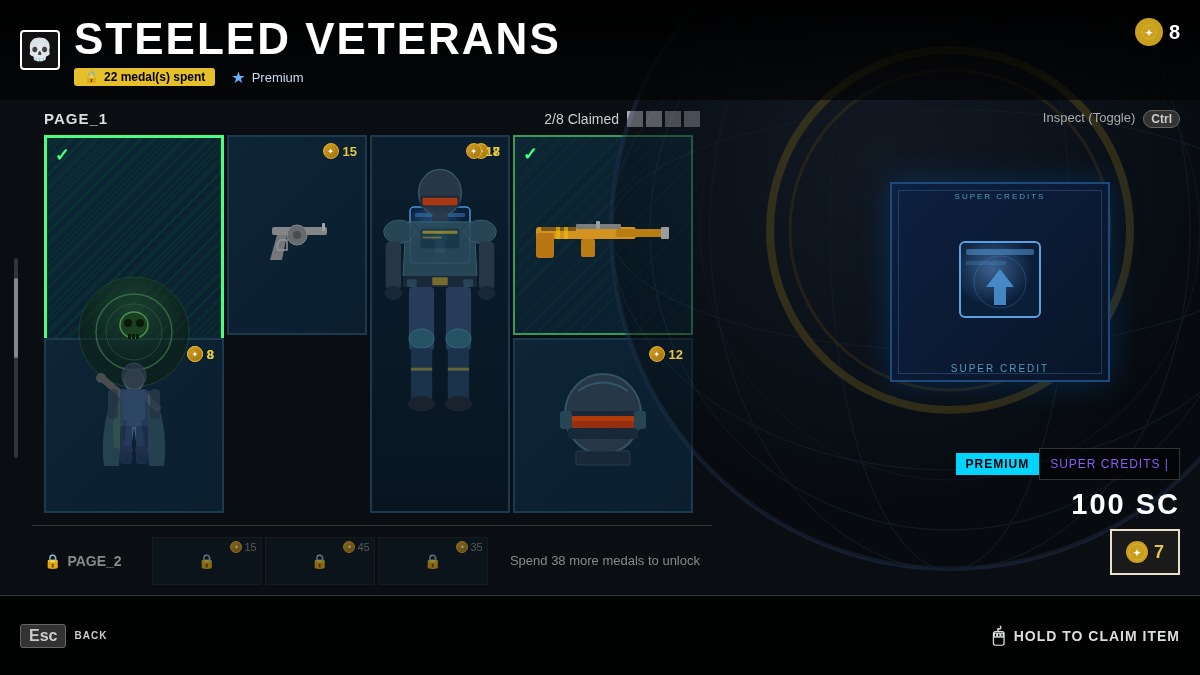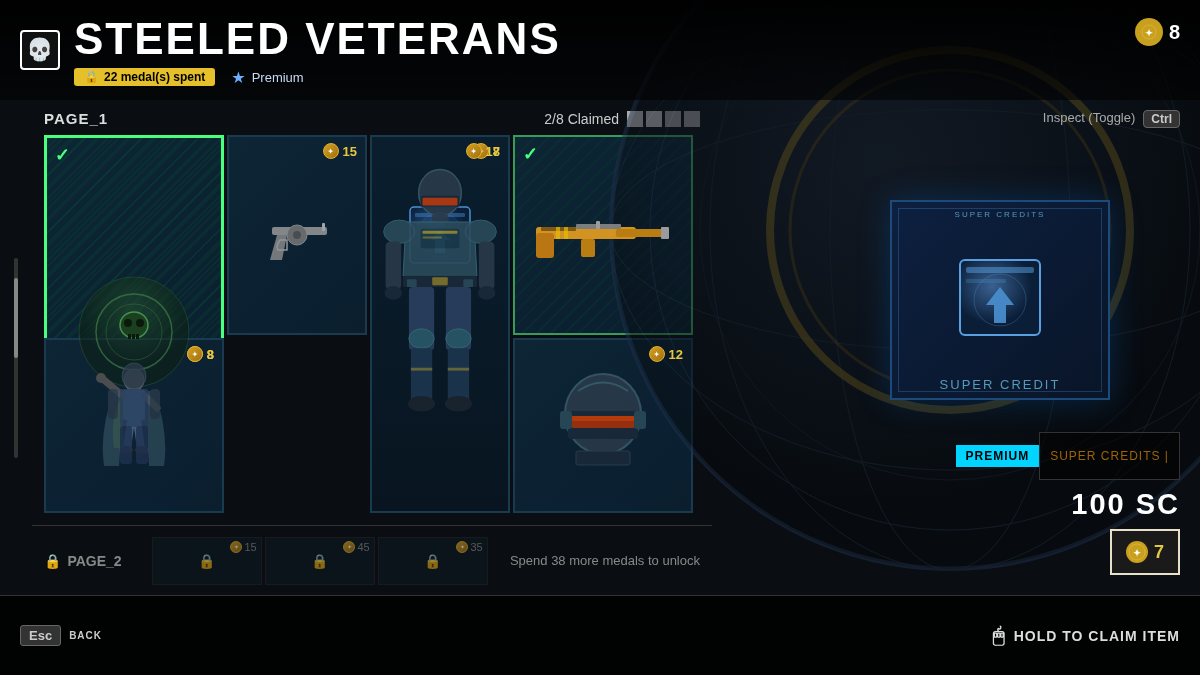--- a/index.html
+++ b/index.html
@@ -103,21 +103,21 @@
       display: flex;
       align-items: flex-start;
       gap: 8px;
       color: #aaa;
       font-size: 13px;
       z-index: 10;
     }
     .key-badge {
       background: #333;
       border: 1px solid #666;
-      border-radius: 4px;
+      border-radius: 9px;
       padding: 1px 7px;
       font-size: 12px;
       color: #ccc;
       font-weight: 700;
     }
 
     
     .scroll-sidebar {
       position: absolute;
       left: 0;
@@ -369,21 +369,21 @@
     .back-btn {
       display: flex;
       align-items: center;
       gap: 8px;
     }
     .esc-key {
       background: #333;
       border: 1px solid #666;
       border-radius: 3px;
       padding: 2px 8px;
-      font-size: 13px;
+      font-size: 16px;
       color: #ccc;
       font-weight: 700;
     }
     .back-label {
       font-size: 10px;
       color: #ccc;
       font-weight: 700;
       letter-spacing: 1px;
     }
 
@@ -414,21 +414,21 @@
       align-items: center;
       justify-content: flex-end;
       padding-bottom: 20px;
       z-index: 5;
     }
 
     
     .item-display-area {
       position: absolute;
       right: 50px;
-      top: 50px;
+      top: 32px;
       width: 300px;
       height: 300px;
       display: flex;
       align-items: center;
       justify-content: center;
     }
 
     .item-display-card {
       width: 220px;
       height: 200px;
@@ -459,23 +459,23 @@
       background: #00d4ff;
       color: #000;
       font-size: 12px;
       font-weight: 900;
       padding: 4px 10px;
       letter-spacing: 1px;
     }
     .super-credits-label {
       background: rgba(0,0,0,0.5);
       border: 1px solid #333;
-      color: #a16207;
+      color: #8b5cf6;
       font-size: 12px;
-      padding: 16px 10px;
+      padding: 8px 10px;
       letter-spacing: 1px;
     }
     .price-display {
       font-size: 29px;
       font-weight: 900;
       color: #ffffff;
       letter-spacing: 2px;
       margin-left: 36px;
     }
     .claim-btn-row {
@@ -942,21 +942,21 @@
             <stop offset="100%" stop-color="#0a1e38"></stop>
           </radialGradient>
         </defs>
         <rect x="10" y="5" width="80" height="75" rx="5" fill="url(#bigCreditGrad)" stroke="#5aa0e0" stroke-width="2"></rect>
         <rect x="16" y="12" width="68" height="6" rx="2" fill="#5aa0e0" opacity="0.5"></rect>
         <rect x="16" y="24" width="40" height="4" rx="1" fill="#4a90c0" opacity="0.3"></rect>
 
         <path d="M50 32 L36 50 L44 50 L44 68 L56 68 L56 50 L64 50 Z" fill="#4a90d0" opacity="0.9"></path>
         <circle cx="50" cy="45" r="26" fill="none" stroke="#4a90d0" stroke-width="0.8" opacity="0.4"></circle>
       </svg>
-      <div style="position:absolute;bottom:6px;left:0;right:0;text-align:center;font-size:13px;color:#5599bb;letter-spacing:2px;text-transform:uppercase;">SUPER CREDIT</div>
+      <div style="position:absolute;bottom:6px;left:0;right:0;text-align:center;font-size:10px;color:#5599bb;letter-spacing:2px;text-transform:uppercase;">SUPER CREDIT</div>
     </div>
   </div>
 
   <div class="claim-section">
     <div class="premium-row">
       <span class="premium-tag">PREMIUM</span>
       <span class="super-credits-label">SUPER CREDITS |</span>
     </div>
     <div class="price-display">100 SC</div>
     <div class="claim-btn-row">

